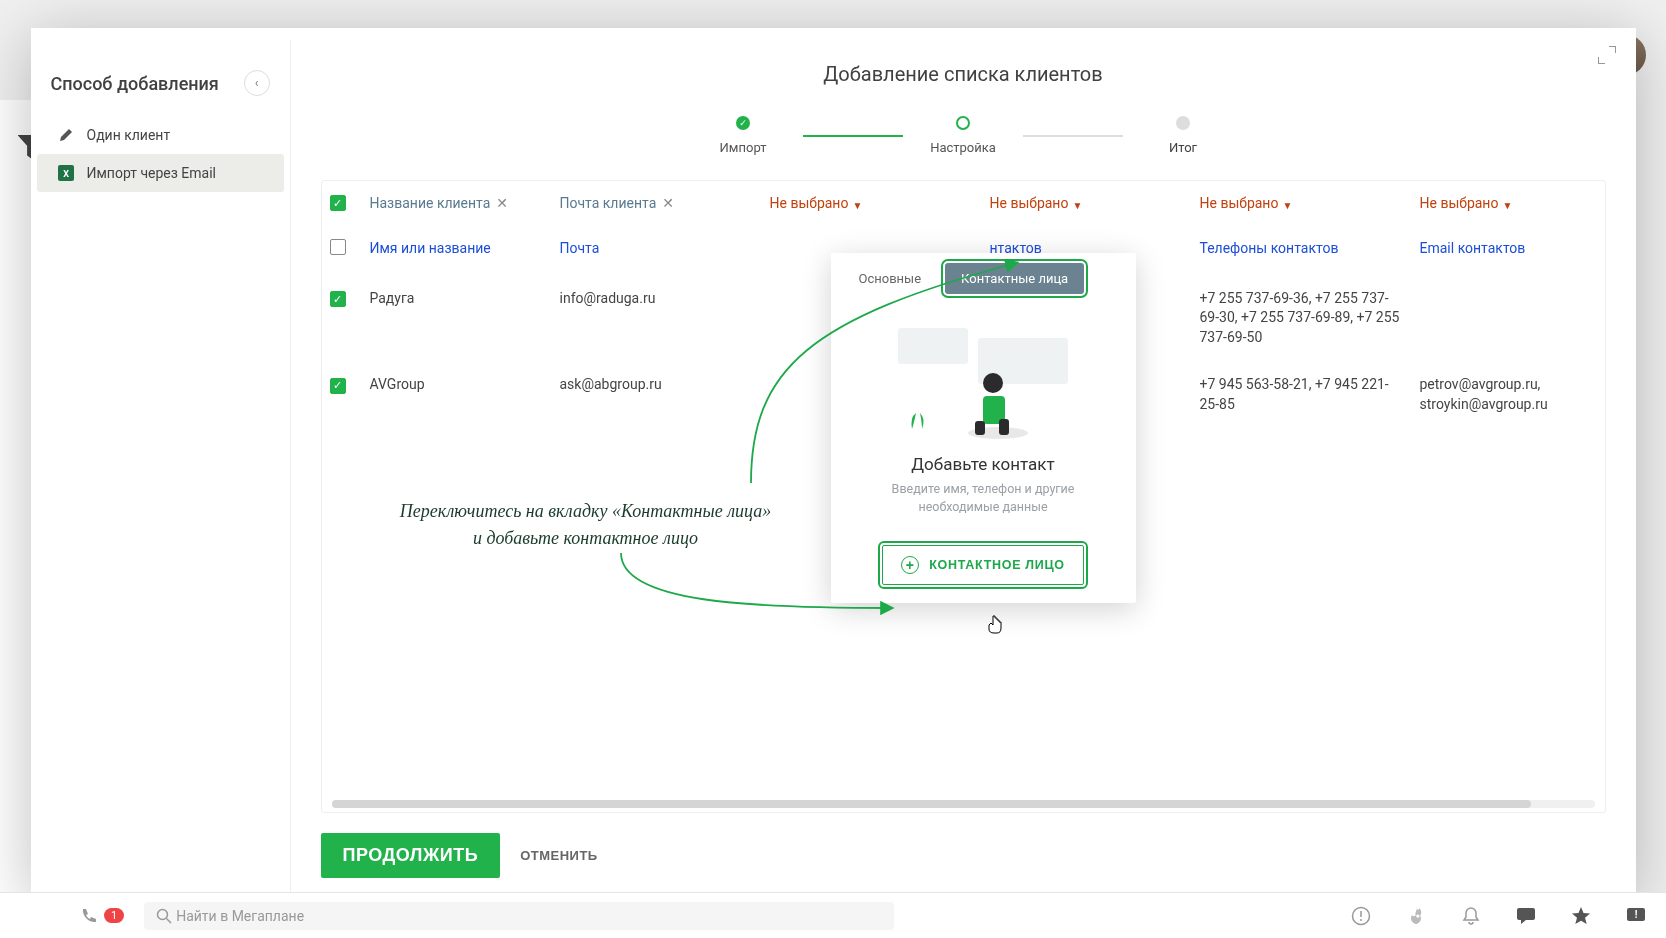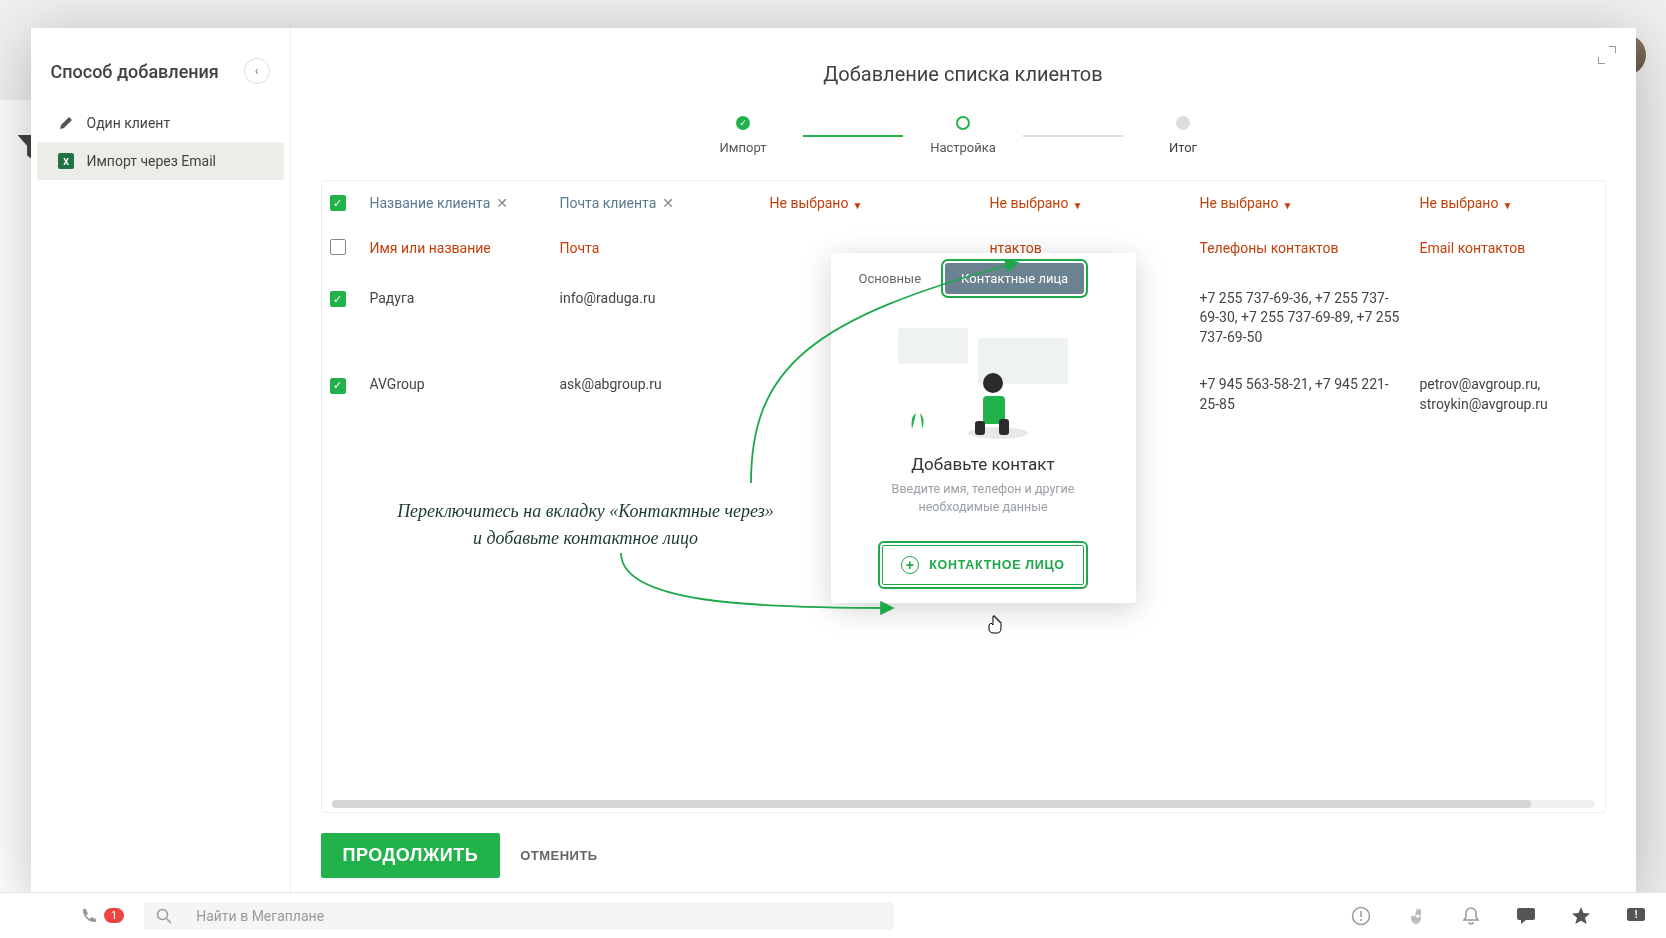--- a/index.html
+++ b/index.html
@@ -38,20 +38,21 @@
   .modal {
     width: 1605px; height: 870px;
     background: #fff;
     box-shadow: 0 10px 60px rgba(0,0,0,0.25);
     display: flex;
     position: relative;
   }
   .sidebar-panel {
     width: 260px; border-right: 1px solid #eee;
     padding: 20px 0;
+    margin-top: 12px;
   }
   .sidebar-header {
     display: flex; align-items: center; justify-content: space-between;
     padding: 10px 20px 20px 20px;
     font-size: 18px; font-weight: 500; color: #414141;
   }
   .chev-back {
     width: 26px; height: 26px; border: 1px solid #ddd; border-radius: 50%;
     display: flex; align-items: center; justify-content: center; color: #888; font-size: 12px;
     cursor: pointer;
@@ -87,21 +88,21 @@
     display: grid;
     grid-template-columns: 40px 190px 210px 220px 210px 220px 1fr;
     align-items: start;
   }
   .hdr-row > div { padding: 14px 8px; display: flex; align-items: center; gap: 6px; }
   .hdr-name { color: #5a7a8f; font-size: 14px; }
   .hdr-close { color: #888; font-size: 14px; cursor: pointer; }
   .hdr-unset { color: #c2410c; font-size: 14px; display:flex; align-items:flex-end; gap:4px; cursor:pointer; }
   .hdr-unset .dd { font-size: 10px; }
   .row > div { padding: 14px 8px; font-size: 14px; color: #444; line-height: 1.4; }
-  .row.meta > div { color: #c2410c; font-weight: 400; }
+  .row.meta > div { color: #1d4ed8; font-weight: 400; }
   .cb { width: 16px; height: 16px; border: 1.5px solid #888; border-radius: 2px; display:inline-flex; align-items:center; justify-content:center; cursor:pointer; }
   .cb.checked { background: #22b24c; border-color: #22b24c; color:#fff; font-size:11px; }
 
   .hscroll { position: absolute; bottom: 4px; left: 10px; right: 10px; height: 8px; background: #f0f0f0; border-radius: 4px; }
   .hscroll .thumb { position:absolute; left:0; width: 95%; height: 100%; background: #d5d5d5; border-radius: 4px; }
 
   .footer-btns { display: flex; gap: 20px; align-items:center; padding-top: 20px; }
   .btn-primary {
     background: #22b24c; color: #fff; border: none; padding: 12px 22px;
     font-size: 18px; font-weight: 600; letter-spacing: 0.5px; cursor: pointer; border-radius: 2px;
@@ -166,21 +167,21 @@
     z-index: 50;
   }
 
   .bottom-bar {
     position: absolute; bottom: 0; left: 0; right: 0;
     height: 46px; background: #fff; border-top: 1px solid #e5e5e5;
     display: flex; align-items: center; padding: 0 20px 0 80px; gap: 20px;
   }
   .bb-phone { display:flex; align-items:center; gap:6px; color:#888; }
   .bb-phone .badge { background:#e44; color:#fff; border-radius:10px; font-size:11px; padding:1px 7px; }
-  .bb-search { flex:0 0 750px; display:flex; align-items:center; gap:24px; padding:6px 12px; background:#f5f5f5; border-radius:4px; color:#999; }
+  .bb-search { flex:0 0 750px; display:flex; align-items:center; gap:4px; padding:6px 12px; background:#f5f5f5; border-radius:4px; color:#999; }
   .bb-right { margin-left:auto; display:flex; gap:35px; color:#888; align-items:center; }
   .bb-right .ic { width:20px; height:20px; display:flex; align-items:center; justify-content:center; }
 
   
   .illu-card { position:absolute; background:#eef2f3; border-radius:3px; }
 </style>
 </head>
 <body>
 
 <div class="app-bg">
@@ -361,21 +362,21 @@
       </div>
       <div class="cp-title">Добавьте контакт</div>
       <div class="cp-sub">Введите имя, телефон и другие необходимые данные</div>
       <button class="cp-add">
         <span class="plus">+</span>
         <span>КОНТАКТНОЕ ЛИЦО</span>
       </button>
     </div>
 
     <div class="annotation">
-      <div>Переключитесь на вкладку «Контактные через»</div>
+      <div>Переключитесь на вкладку «Контактные лица»</div>
       <div>и добавьте контактное лицо</div>
     </div>
 
     <svg class="arrows" viewBox="0 0 1605 870">
       <defs>
         <marker id="arr" markerWidth="8" markerHeight="8" refX="6" refY="4" orient="auto">
           <path d="M0,0 L8,4 L0,8 z" fill="#1da84a"></path>
         </marker>
       </defs>
       <path d="M 720 455 C 720 340, 780 290, 985 235" stroke="#1da84a" stroke-width="1.8" fill="none" marker-end="url(#arr)"></path>

